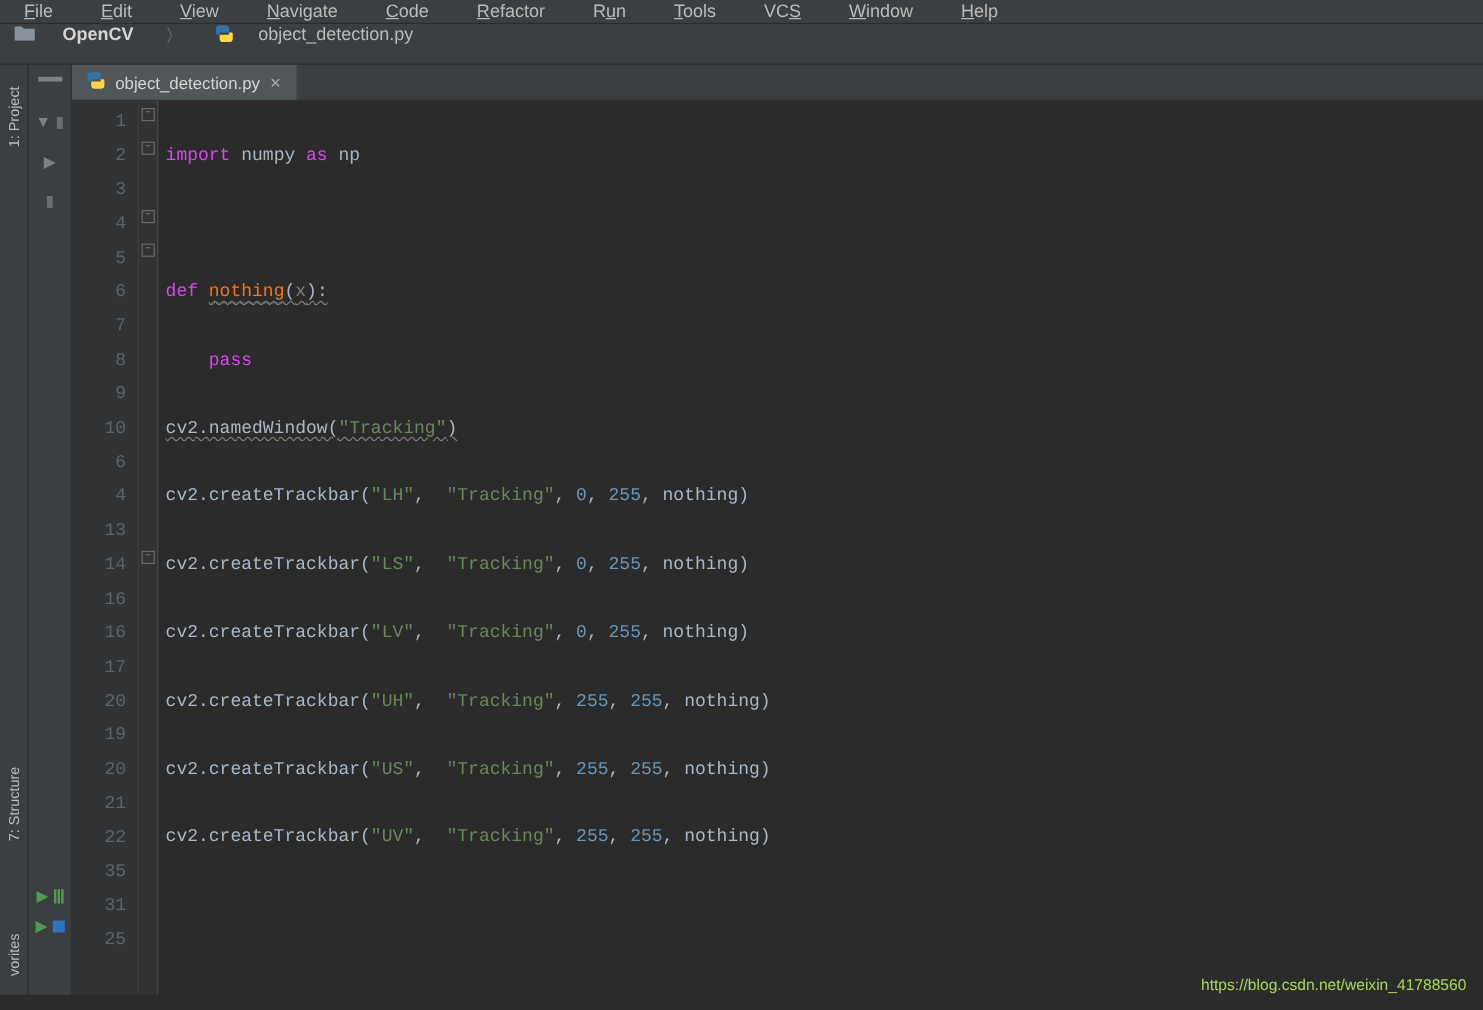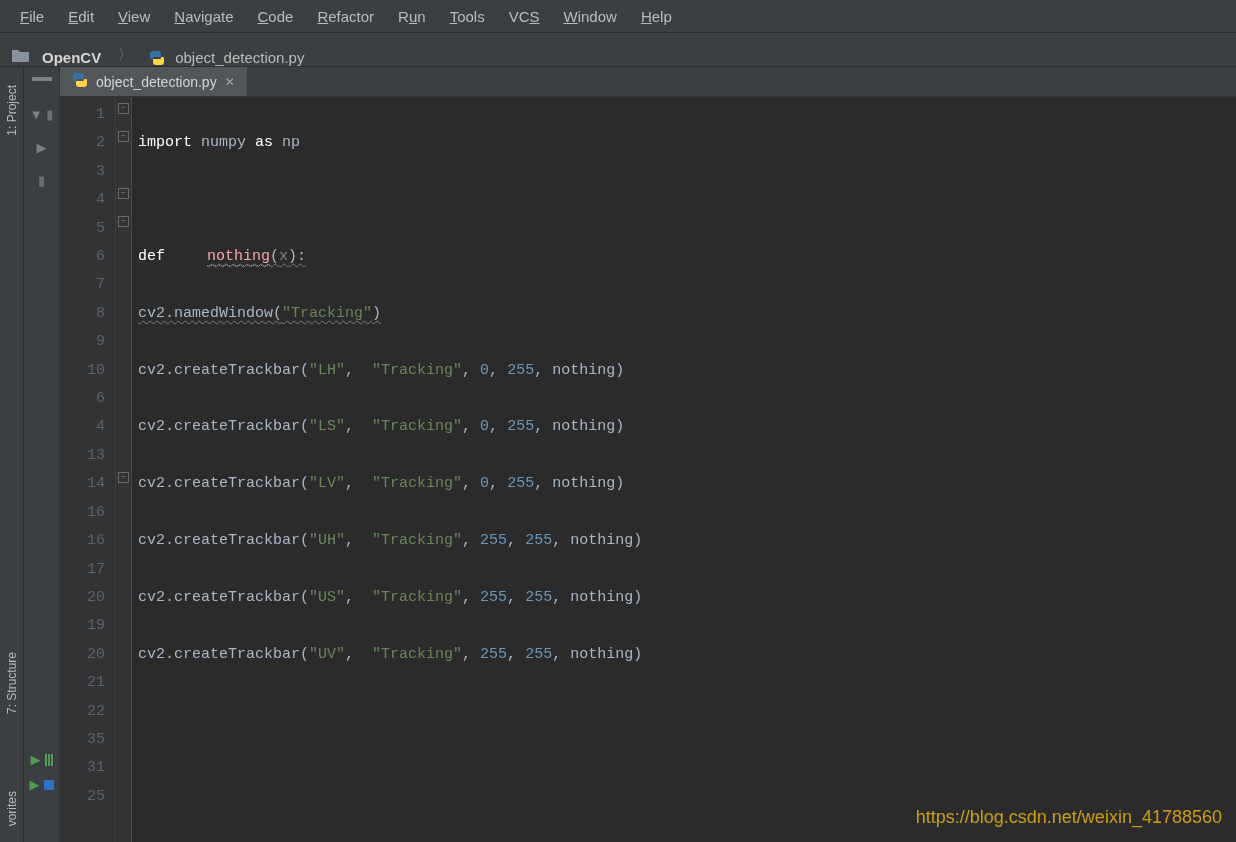--- a/index.html
+++ b/index.html
@@ -7,42 +7,42 @@
   width: 1236px;
   height: 842px;
   background: #2b2b2b;
   font-family: "Segoe UI", Arial, sans-serif;
   font-size: 13px;
   color: #bbbbbb;
   overflow: hidden;
   position: relative;
 }
 .menubar {
-  height: 33px;
+  height: 20px;
   background: #3c3f41;
   display: flex;
   align-items: center;
   padding: 0 10px;
-  gap: 4px;
+  gap: 20px;
   border-bottom: 1px solid #2b2b2b;
   font-size: 15px;
 }
 .menubar .menu-item {
   padding: 4px 10px;
   color: #bbbbbb;
   cursor: pointer;
 }
 .menubar .menu-item .u { text-decoration: underline; }
 .navbar {
   height: 34px;
   background: #3c3f41;
   display: flex;
-  align-items: flex-end;
+  align-items: flex-start;
   padding: 0 12px;
-  gap: 10px;
+  gap: 20px;
   border-bottom: 1px solid #2b2b2b;
   font-size: 15px;
 }
 .navbar .folder-icon { color: #8aa0b8; font-size: 16px; margin-right: 2px; }
 .navbar .chevron { color: #7a7a7a; padding: 0 6px; font-size: 16px; }
 .navbar .proj { font-weight: bold; color: #d5d5d5; }
 .navbar .py-icon {
   width: 16px; height: 16px; display: inline-block; position: relative;
 }
 .py-icon svg { width: 16px; height: 16px; }
@@ -162,34 +162,34 @@
 }
 .code {
   flex: 1;
   padding-left: 6px;
   padding-top: 4px;
   white-space: pre;
   color: #a9b7c6;
 }
 .code .line { height: 28.4px; }
 .code .line.sel { background: #323232; }
-.kw { color: #ffffff; }
-.fn-u { color: #fca5a5; border-bottom: 1px dotted #888; margin-left: 33px; }
+.kw { color: #d946ef; }
+.fn-u { color: #f97316; border-bottom: 1px dotted #888; }
 .str { color: #6a8759; }
 .num { color: #6897bb; }
 .param { color: #808080; }
 .wavy { text-decoration: underline wavy #808080; text-decoration-thickness: 1px; text-underline-offset: 3px; }
 .wavyc { text-decoration: underline wavy #808080; text-decoration-thickness: 1px; text-underline-offset: 3px; color: #a9b7c6; }
 
 .watermark {
   position: absolute;
   right: 14px;
   bottom: 14px;
-  color: #eab308;
-  font-size: 18px;
+  color: #bef264;
+  font-size: 13px;
   opacity: 0.85;
   font-family: Arial, sans-serif;
 }
 </style>
 </head>
 <body>
 
 <div class="menubar">
   <div class="menu-item"><span class="u">F</span>ile</div>
   <div class="menu-item"><span class="u">E</span>dit</div>
@@ -295,20 +295,21 @@
         <div class="fold" style="top:6px">−</div>
         <div class="fold" style="top:34px">−</div>
         <div class="fold" style="top:91px">−</div>
         <div class="fold" style="top:119px">−</div>
         <div class="fold" style="top:375px">−</div>
       </div>
       <div class="code">
 <div class="line"><span class="kw">import</span><span> numpy </span><span class="kw">as</span><span> np</span></div>
 <div class="line"> </div>
 <div class="line"><span class="kw">def </span><span class="fn-u wavy">nothing</span><span class="wavyc">(</span><span class="param wavy">x</span><span class="wavyc">):</span></div>
+<div class="line">    <span class="kw">pass</span></div>
 <div class="line"><span class="wavyc">cv2.namedWindow(</span><span class="str wavy">"Tracking"</span><span class="wavyc">)</span></div>
 <div class="line"><span>cv2.createTrackbar(</span><span class="str">"LH"</span><span>,  </span><span class="str">"Tracking"</span><span>, </span><span class="num">0</span><span>, </span><span class="num">255</span><span>, nothing)</span></div>
 <div class="line"><span>cv2.createTrackbar(</span><span class="str">"LS"</span><span>,  </span><span class="str">"Tracking"</span><span>, </span><span class="num">0</span><span>, </span><span class="num">255</span><span>, nothing)</span></div>
 <div class="line"><span>cv2.createTrackbar(</span><span class="str">"LV"</span><span>,  </span><span class="str">"Tracking"</span><span>, </span><span class="num">0</span><span>, </span><span class="num">255</span><span>, nothing)</span></div>
 <div class="line"><span>cv2.createTrackbar(</span><span class="str">"UH"</span><span>,  </span><span class="str">"Tracking"</span><span>, </span><span class="num">255</span><span>, </span><span class="num">255</span><span>, nothing)</span></div>
 <div class="line"><span>cv2.createTrackbar(</span><span class="str">"US"</span><span>,  </span><span class="str">"Tracking"</span><span>, </span><span class="num">255</span><span>, </span><span class="num">255</span><span>, nothing)</span></div>
 <div class="line"><span>cv2.createTrackbar(</span><span class="str">"UV"</span><span>,  </span><span class="str">"Tracking"</span><span>, </span><span class="num">255</span><span>, </span><span class="num">255</span><span>, nothing)</span></div>
 <div class="line"> </div>
 
 

